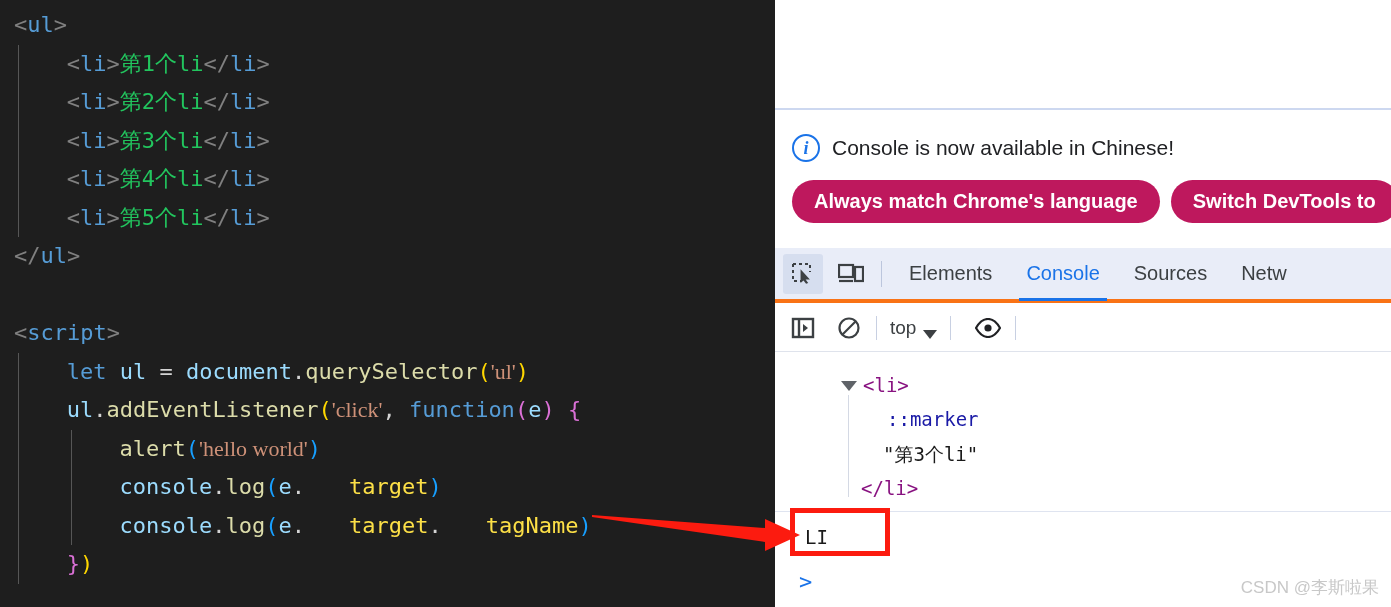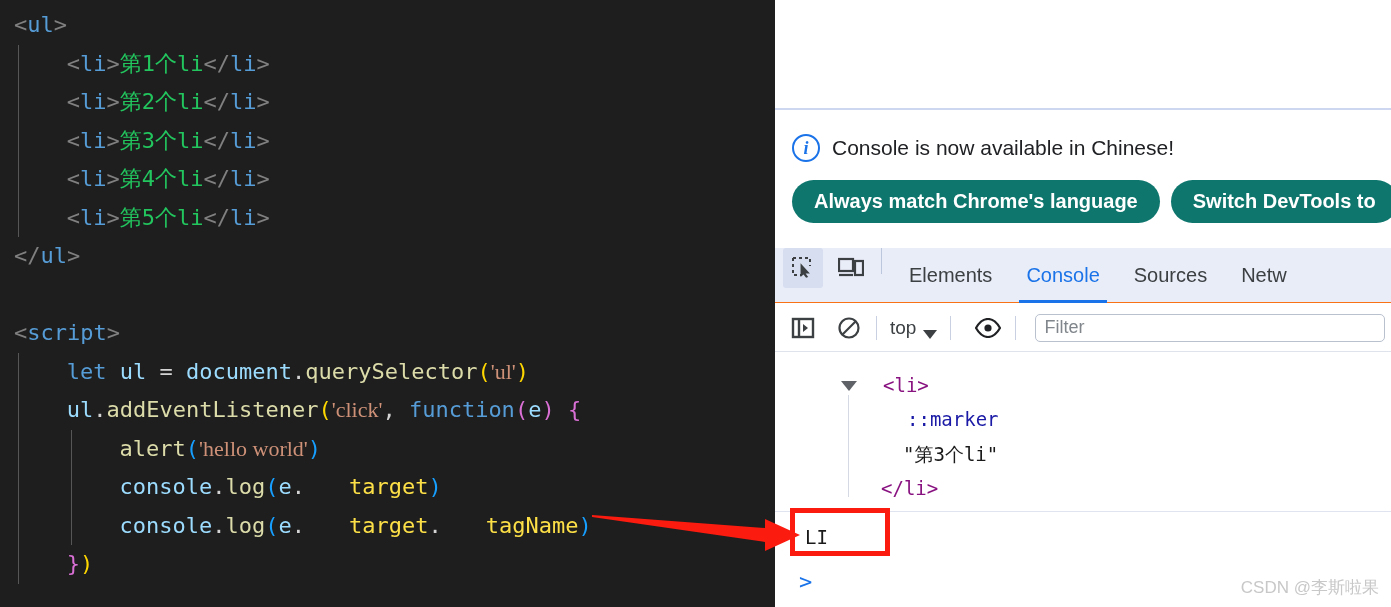--- a/index.html
+++ b/index.html
@@ -79,35 +79,35 @@
   }
   #notif-text {
     font-size:21px; color:#202124; white-space:nowrap;
     font-family:"Liberation Sans", sans-serif;
   }
   #notif-btns {
     position:absolute; left:17px; top:70px;
     display:flex; gap:11px;
   }
   .notif-btn {
-    background:#0f766e; color:#ffffff;
+    background:#be185d; color:#ffffff;
     border:none; border-radius:22px;
     padding:9px 22px;
     font-size:20px; font-weight:bold;
     font-family:"Liberation Sans", sans-serif;
     white-space:nowrap; cursor:pointer;
     line-height:25px;
   }
 
   
   #tabbar {
     position:absolute; left:0; top:248px; width:616px; height:55px;
     background:#e9edf8;
-    display:flex; align-items:flex-start;
-    border-bottom:1px solid #f97316;
+    display:flex; align-items:center;
+    border-bottom:4px solid #f97316;
   }
   .tb-icon {
     width:40px; height:40px; margin-left:8px;
     display:flex; align-items:center; justify-content:center;
     cursor:pointer; border-radius:3px;
   }
   .tb-icon.sel { background:#d6deef; }
   .tb-sep {
     width:1px; height:26px; background:#bcc6dd; margin:0 10px;
   }
@@ -155,21 +155,21 @@
   #filter-input::placeholder { color:#80868b; }
 
   
   #console-out {
     position:absolute; left:0; top:353px; width:616px; height:254px;
     background:#ffffff;
     font-family:"DejaVu Sans Mono", monospace;
     font-size:19px;
     overflow:hidden;
   }
-  .cline { position:absolute; white-space:pre;margin-left:20px; }
+  .cline { position:absolute; white-space:pre; }
   .c-tag   { color:#881280; }
   .c-marker{ color:#1a1aa6; }
   .c-str   { color:#1a1a1a; }
   .disc-tri {
     position:absolute;
     width:0; height:0;
     border-left:8px solid transparent;
     border-right:8px solid transparent;
     border-top:10px solid #5f6368;
     cursor:pointer;
@@ -280,21 +280,20 @@
         <span class="caret-down"></span>
       </div>
       <div class="ct-sep"></div>
       <div class="ct-icon">
         <svg width="26" height="20" viewBox="0 0 26 20">
           <path d="M1 10 C5 3 9 1 13 1 C17 1 21 3 25 10 C21 17 17 19 13 19 C9 19 5 17 1 10 Z" fill="none" stroke="#202124" stroke-width="2.2"></path>
           <circle cx="13" cy="10" r="3.6" fill="#202124"></circle>
         </svg>
       </div>
       <div class="ct-sep"></div>
-      <input id="filter-input" type="text" placeholder="Filter" style="">
     </div>
 
     <div id="console-out">
       <div class="disc-tri" style="left:66px; top:28px;"></div>
       <div class="vguide" style="left:73px; top:42px; height:102px;"></div>
 
       <div class="cline c-tag" style="left:88px; top:21px;">&lt;li&gt;</div>
       <div class="cline c-marker" style="left:112px; top:55px;">::marker</div>
       <div class="cline c-str" style="left:108px; top:89px;">"第3个li"</div>
       <div class="cline c-tag" style="left:86px; top:124px;">&lt;/li&gt;</div>

